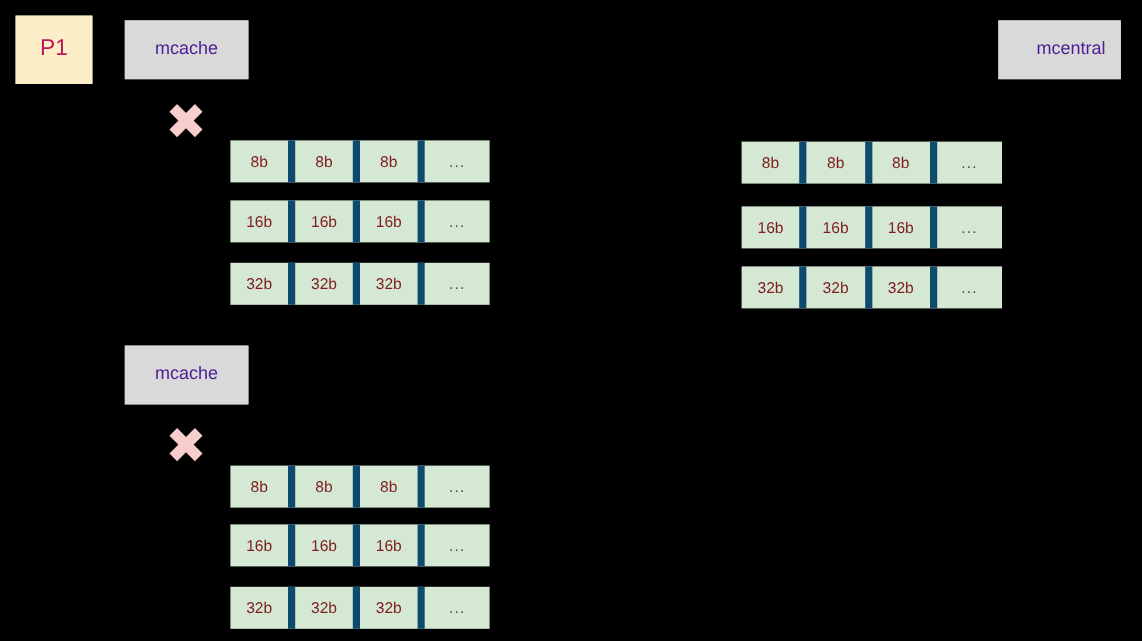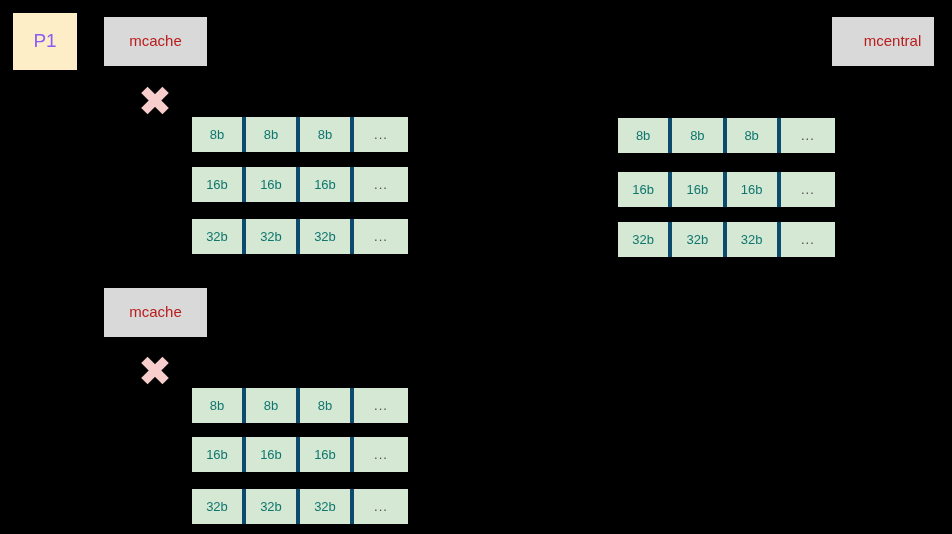--- a/index.html
+++ b/index.html
@@ -29,29 +29,29 @@
     text-align: center;
     color: #1a1a1a;
     line-height: 1.1;
   }
 
   
   .pbox {
     background: #fdeec8;
     border: 1px solid #fdeec8;
     font-size: 19px;
-    color: #8b5cf6;
+    color: #be185d;
   }
 
   
   .graybox {
     background: #d9d9d9;
     border: 1px solid #d9d9d9;
     font-size: 15px;
-    color: #b91c1c;
+    color: #4c1d95;
   }
 
   
   .xmark {
     position: absolute;
     width: 24px;
     height: 24px;
   }
   .xmark span {
     position: absolute;
@@ -70,26 +70,26 @@
   
   .sizerow {
     position: absolute;
     display: flex;
     height: 35px;
     box-sizing: border-box;
   }
   .sizerow .cell {
     box-sizing: border-box;
     background: #d5e8d4;
-    border-right: 4px solid #0c4a6e;
+    border-right: 6px solid #0c4a6e;
     display: flex;
     align-items: center;
     justify-content: center;
     font-size: 13px;
-    color: #0f766e;
+    color: #7f1d1d;
     height: 100%;
   }
   .sizerow .cell:last-child {
     border-right: none;
   }
   .sizerow .cell.ellipsis {
     color: #4d4d4d;
     letter-spacing: 1px;
   }
 </style>

